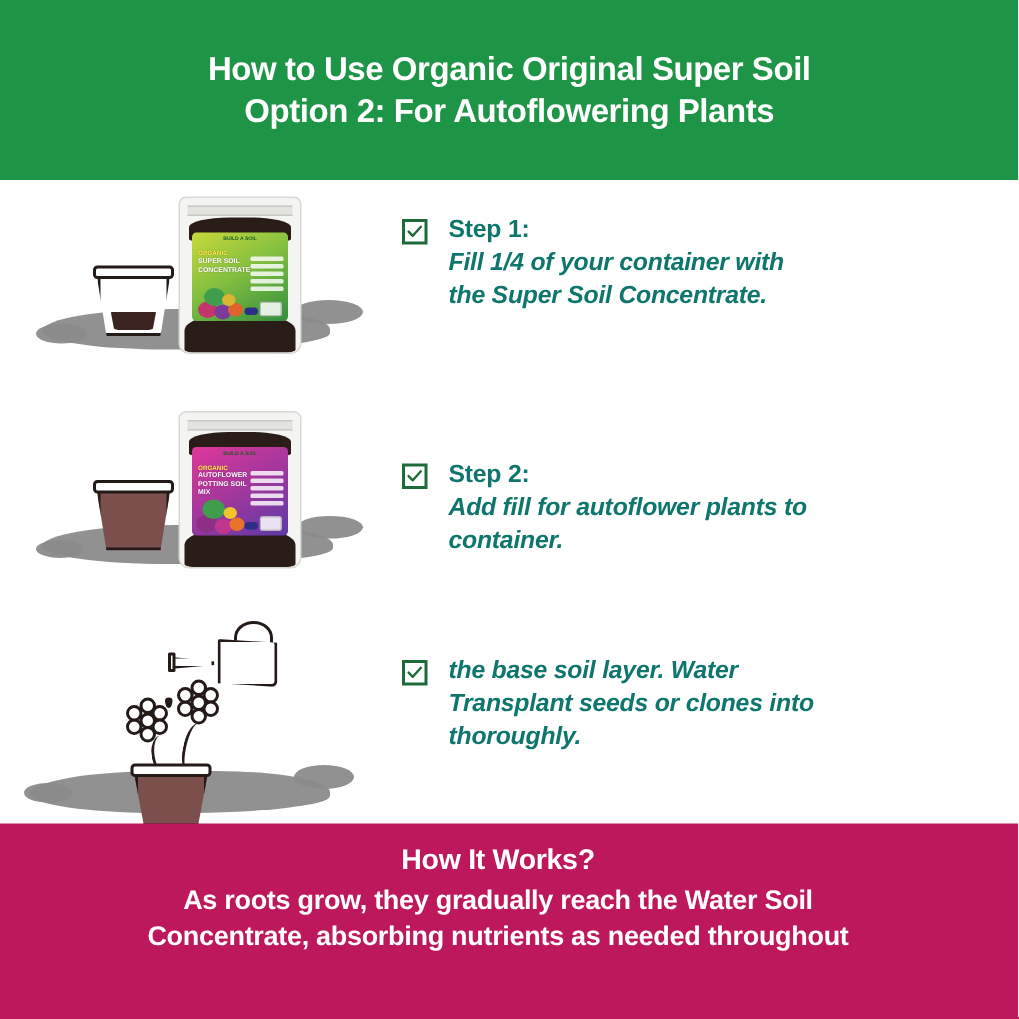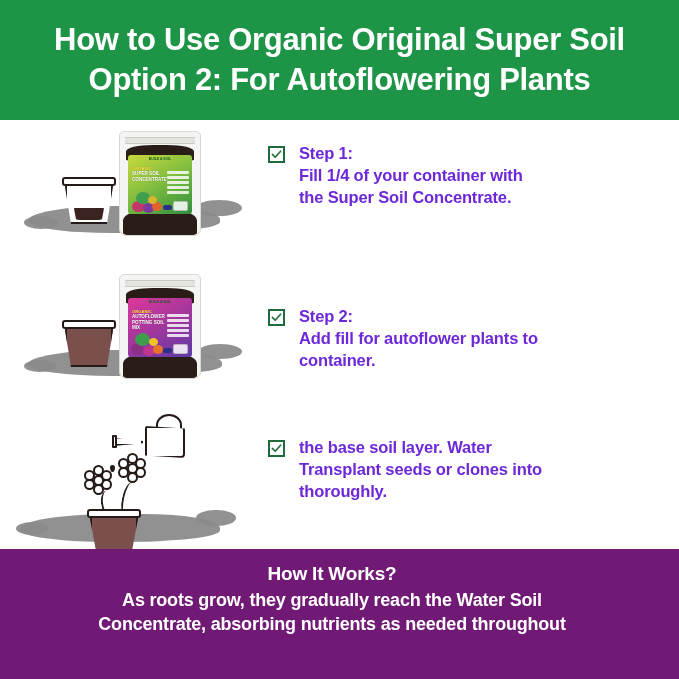--- a/index.html
+++ b/index.html
@@ -27,21 +27,21 @@
     background: #1E9447;
     display: flex;
     flex-direction: column;
     align-items: center;
     justify-content: center;
     box-sizing: border-box;
     padding: 0 14px;
   }
   .header-line {
     color: #ffffff;
-    font-size: 31px;
+    font-size: 22px;
     font-weight: bold;
     line-height: 1.28;
     letter-spacing: -0.3px;
     text-align: center;
     white-space: nowrap;
   }
 
   
   .body-area {
     position: absolute;
@@ -356,35 +356,35 @@
     background: #ffffff;
   }
   .checkbox svg {
     position: absolute;
     left: 1px;
     top: 1px;
   }
   .step-copy {
     font-size: 16.5px;
     font-weight: bold;
-    color: #6d28d9;
+    color: #0f766e;
     line-height: 1.33;
     letter-spacing: -0.15px;
   }
   .step-label { display: block; }
-  .step-desc  { display: block; }
+  .step-desc  { display: block; font-style: italic; }
 
   
   .footer-band {
     position: absolute;
     left: 0;
     top: 549px;
     width: 679px;
     height: 130px;
-    background: #701a75;
+    background: #be185d;
     box-sizing: border-box;
     padding: 13px 35px 0 20px;
     text-align: center;
   }
   .footer-title {
     color: #ffffff;
     font-size: 19px;
     font-weight: bold;
     line-height: 1.3;
     letter-spacing: -0.2px;

